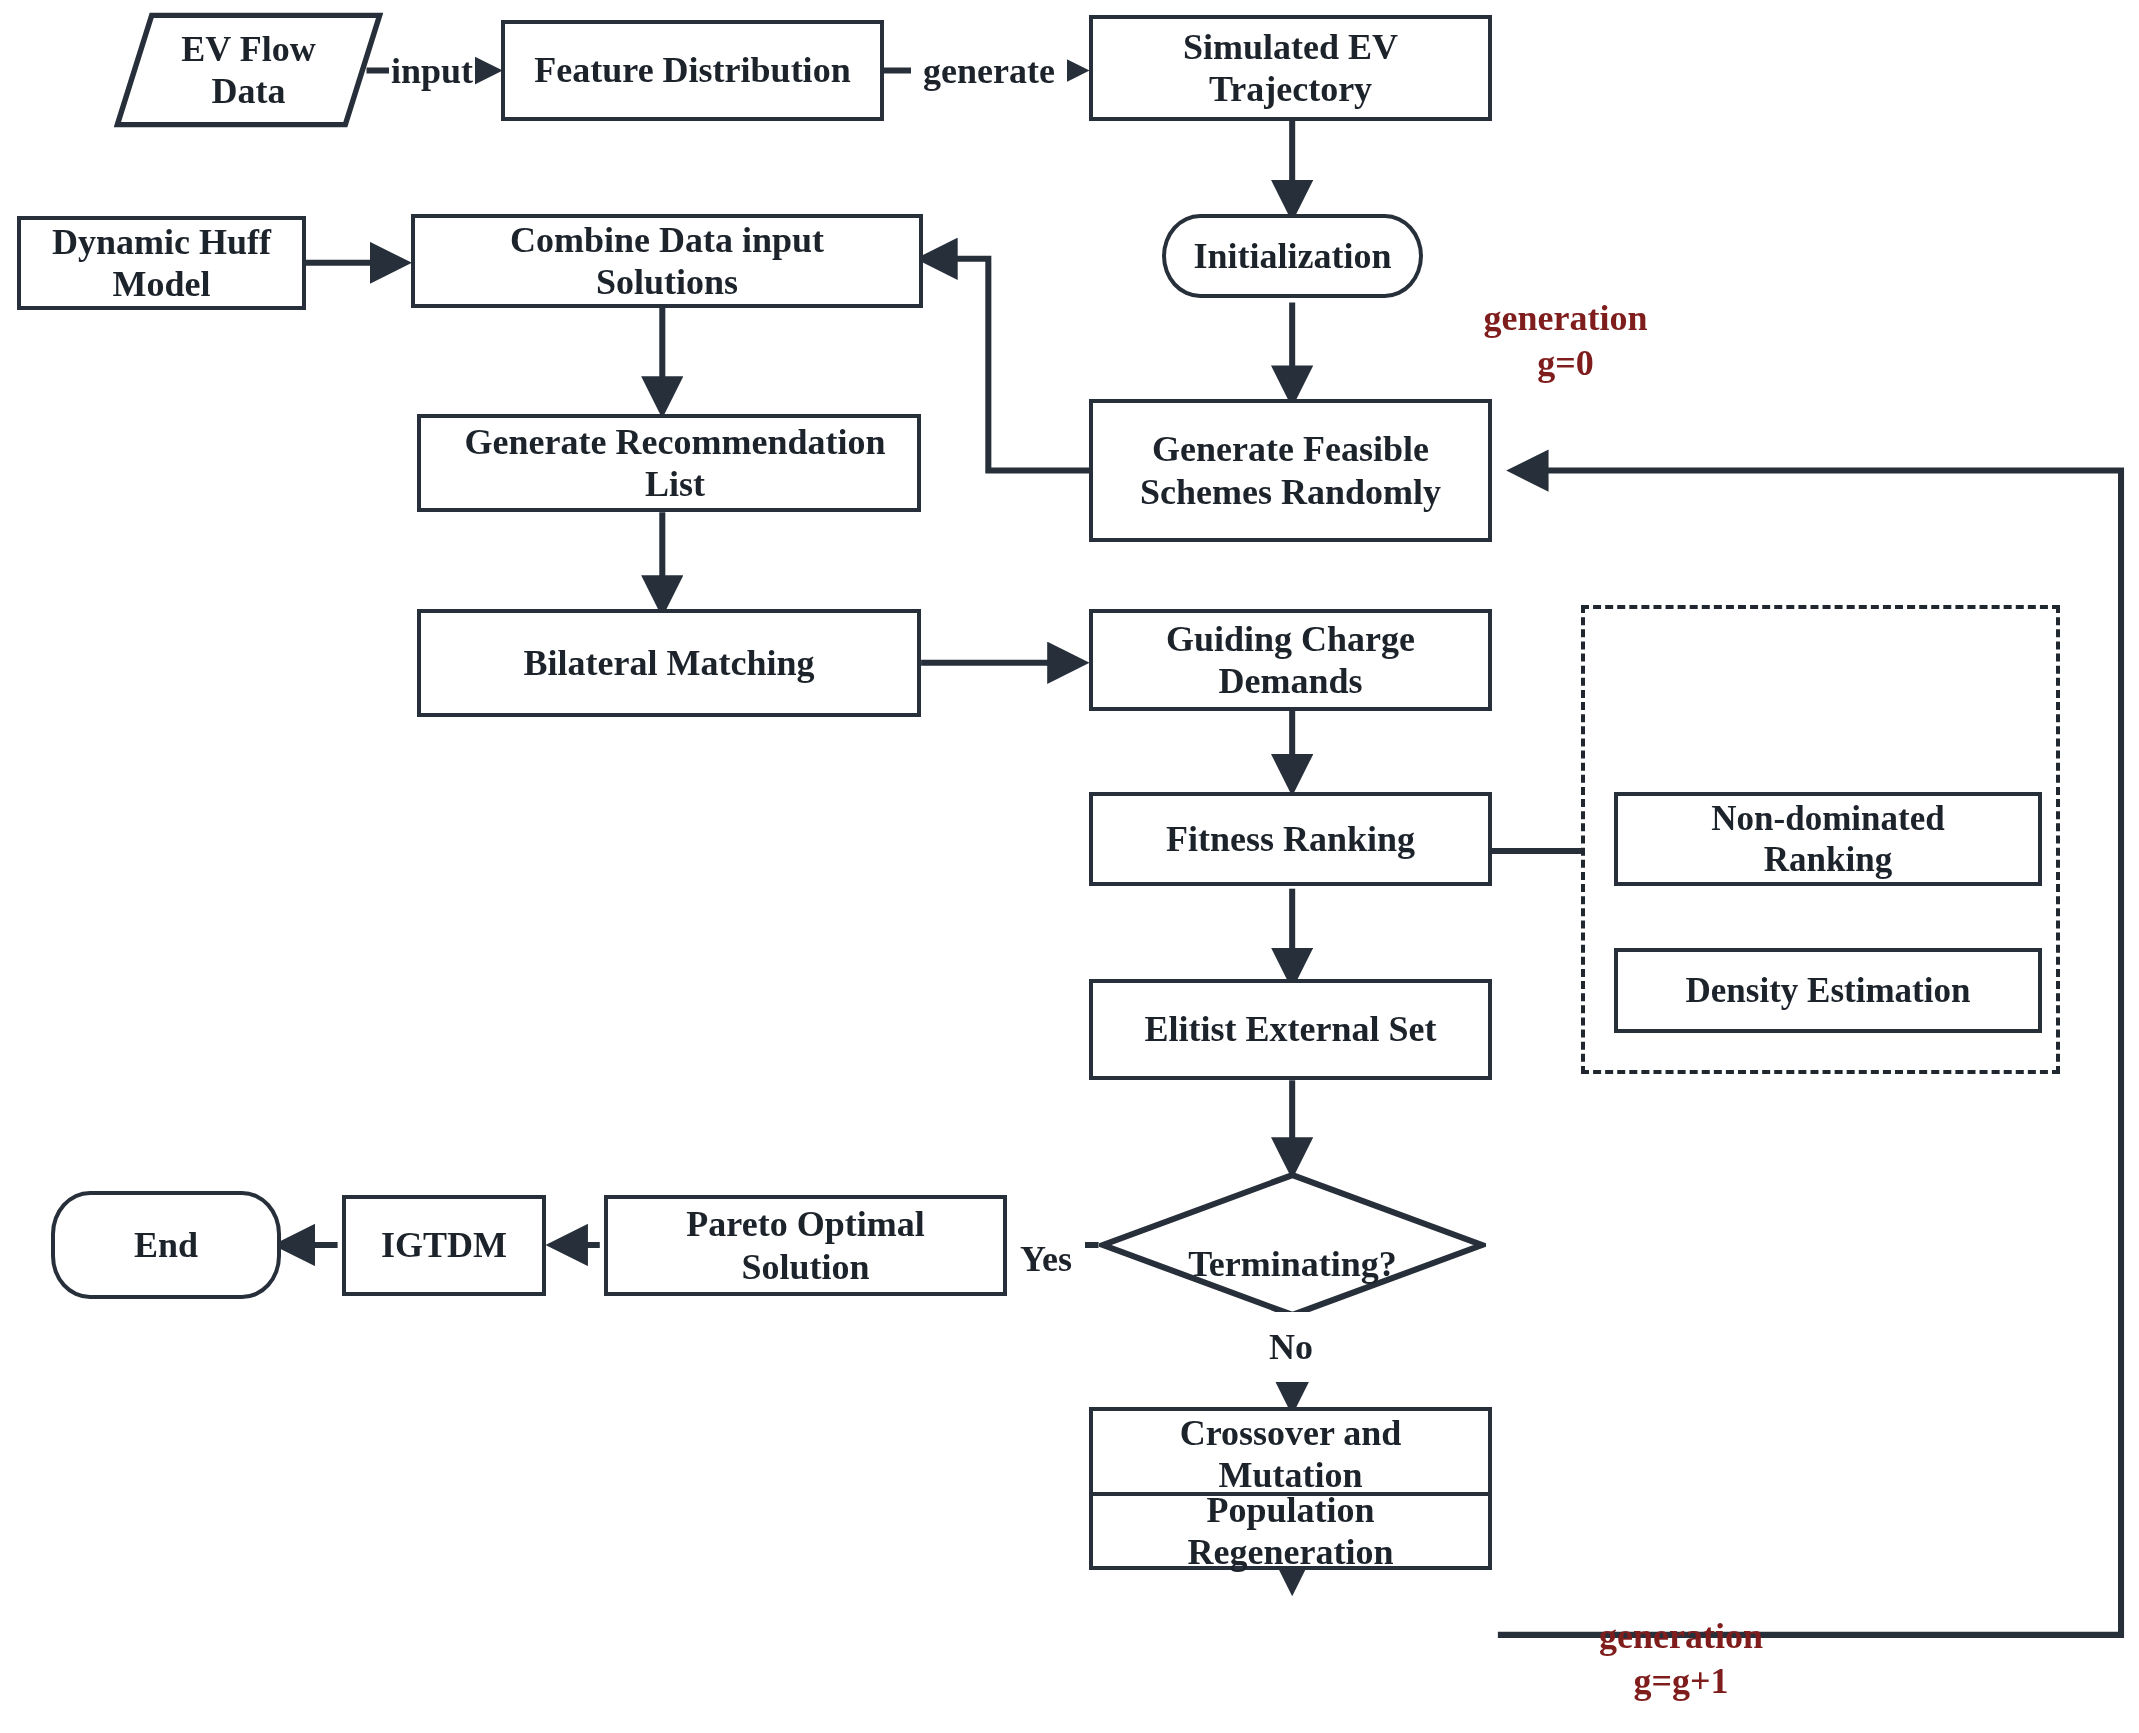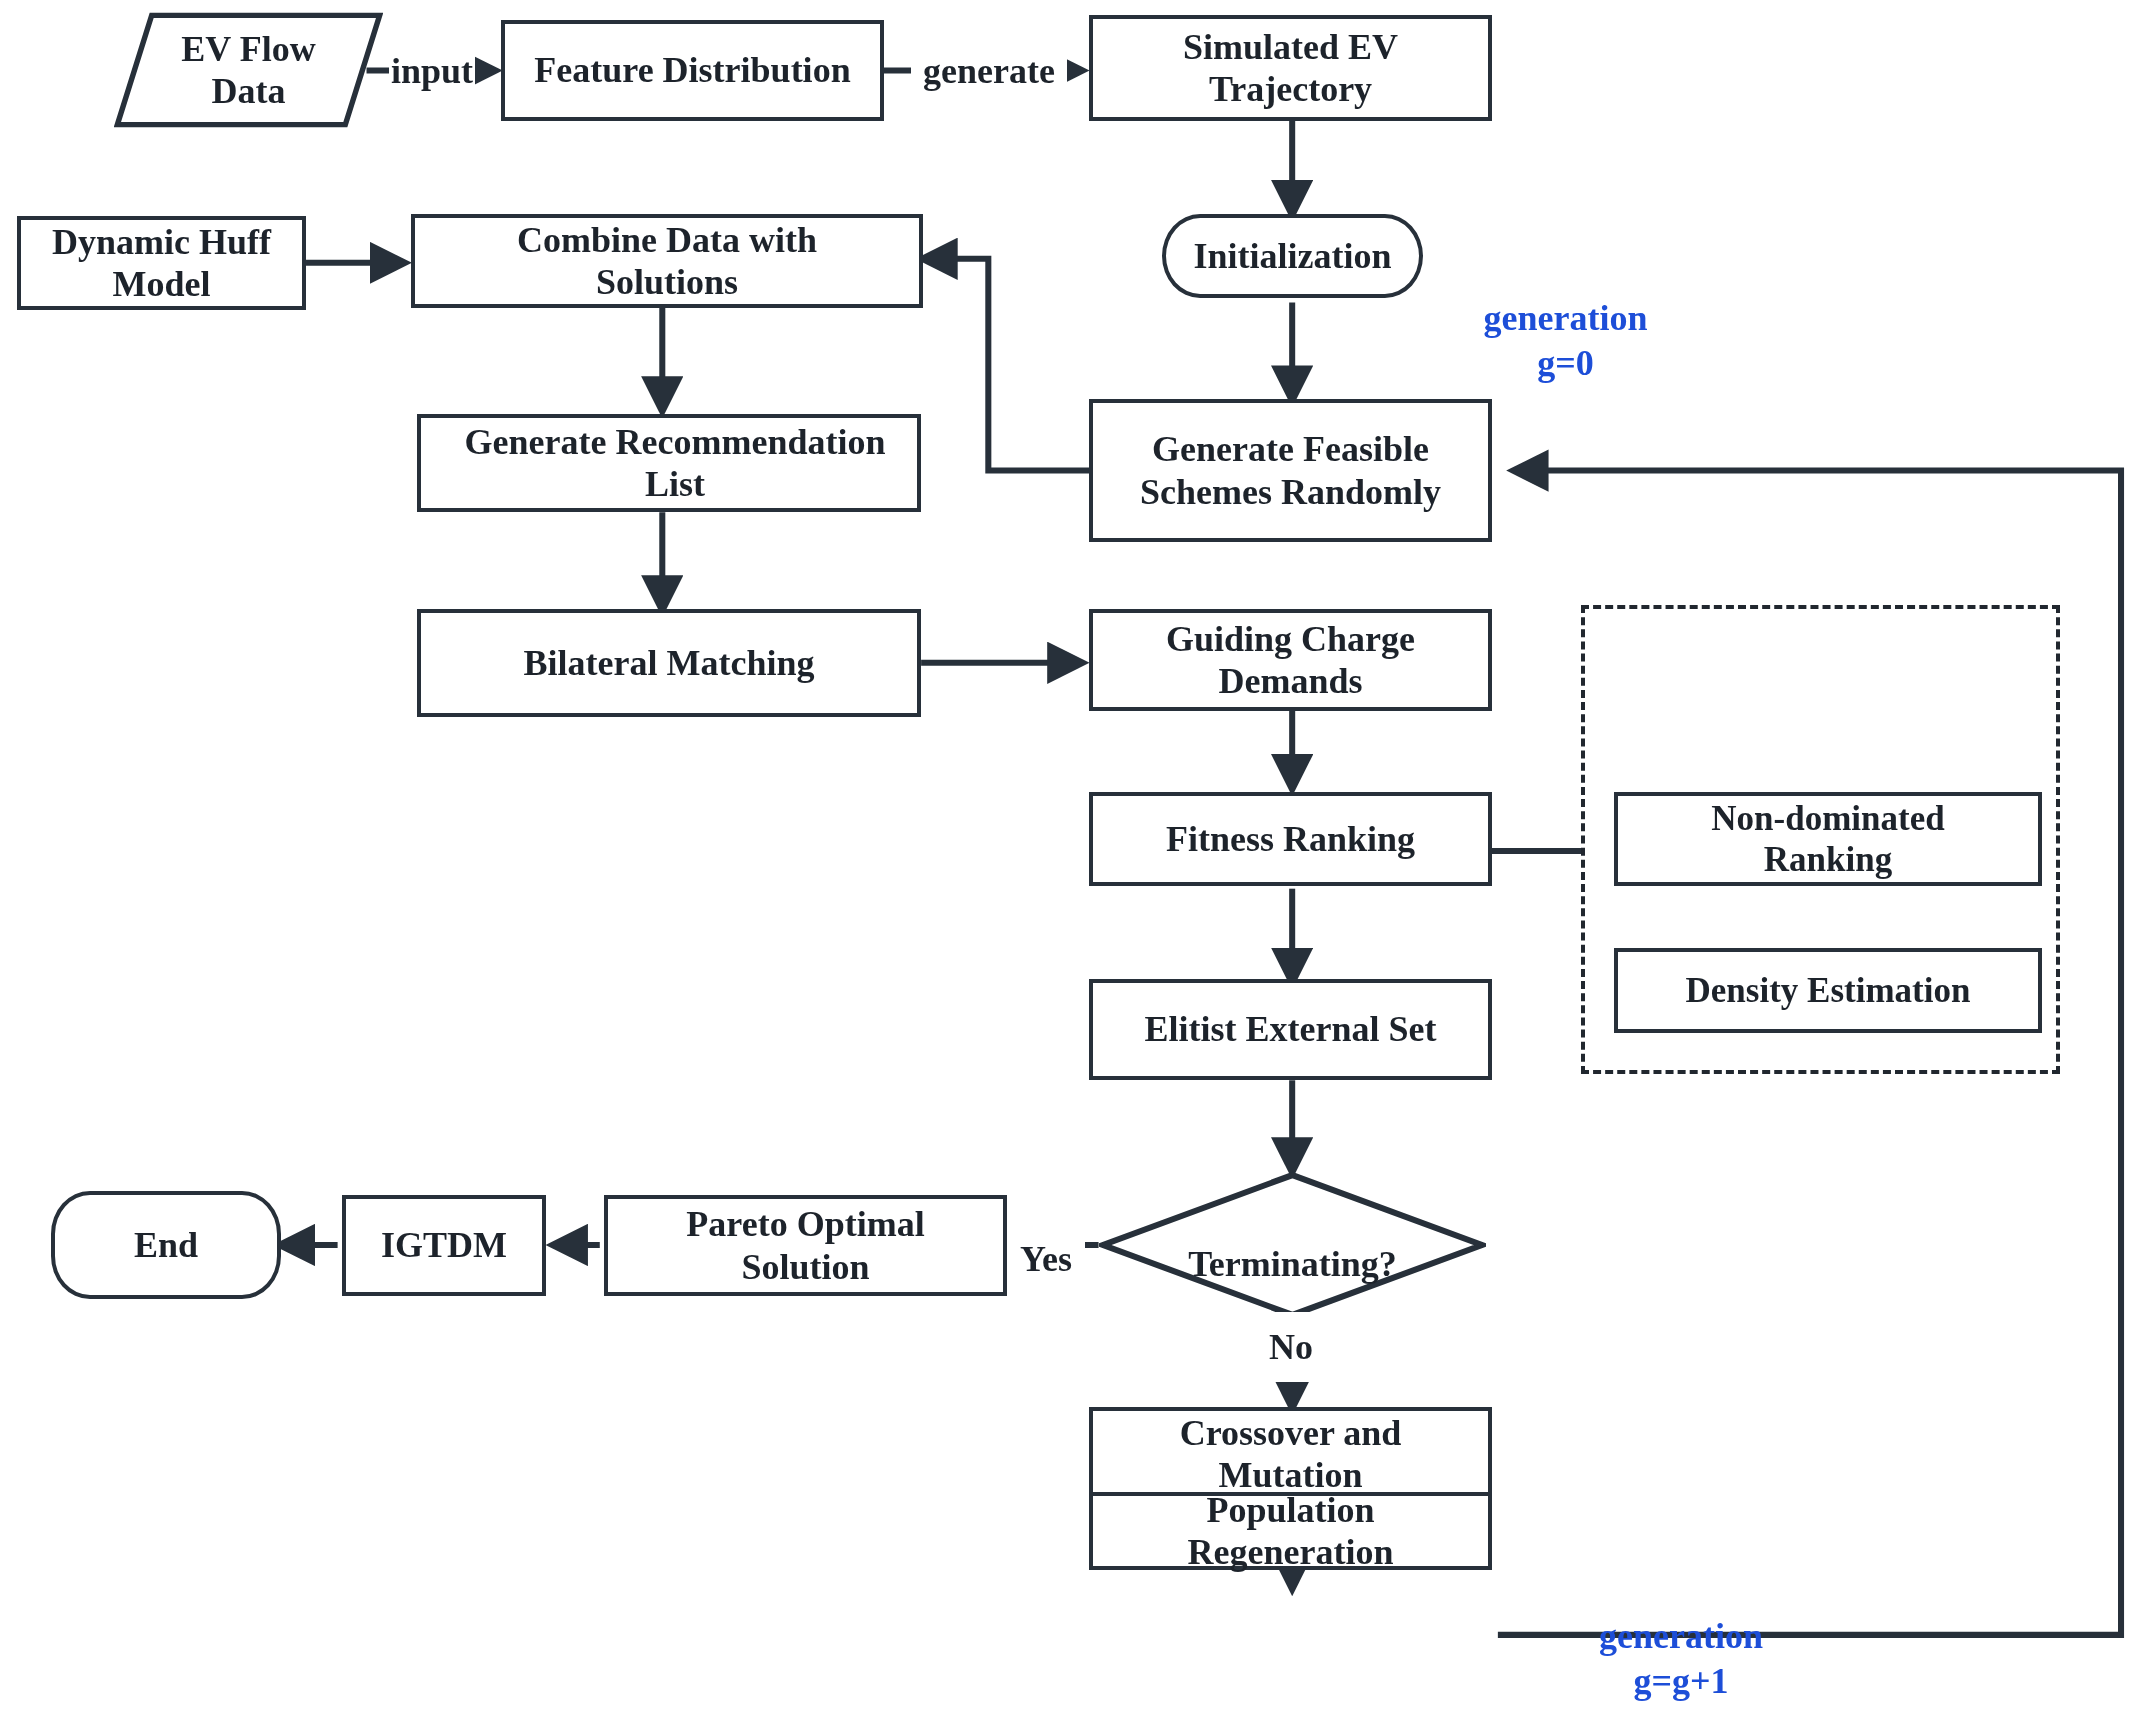--- a/index.html
+++ b/index.html
@@ -90,21 +90,21 @@
     background: #ffffff;
     line-height: 1.18;
     text-align: center;
     white-space: nowrap;
     display: flex;
     align-items: center;
     justify-content: center;
   }
   .plain-label {
     position: absolute;
-    color: #1d4ed8;
+    color: #7f1d1d;
     font-weight: bold;
     z-index: 5;
     line-height: 1.25;
     text-align: center;
     white-space: pre-line;
   }
   
   .t-lg  { font-size: 36px; }
   .t-md  { font-size: 35px; }
 </style>
@@ -192,21 +192,21 @@
 
   <div class="plain-label t-lg" style="left:1458px; top:296px; width:215px;">generation
 g=0</div>
 
   <div class="node rect t-lg" style="left:17px; top:216px; width:289px; height:94px;">
     <span style="white-space:pre-line;">Dynamic Huff
 Model</span>
   </div>
 
   <div class="node rect t-lg" style="left:411px; top:214px; width:512px; height:94px;">
-    <span style="white-space:pre-line;">Combine Data with
+    <span style="white-space:pre-line;">Combine Data input
 Solutions</span>
   </div>
 
   <div class="node rect t-lg" style="left:1089px; top:399px; width:403px; height:143px;">
     <span style="white-space:pre-line;">Generate Feasible
 Schemes Randomly</span>
   </div>
 
   <div class="node rect t-lg" style="left:417px; top:414px; width:504px; height:98px;padding-left:12px;">
     <span style="white-space:pre-line;">Generate Recommendation

